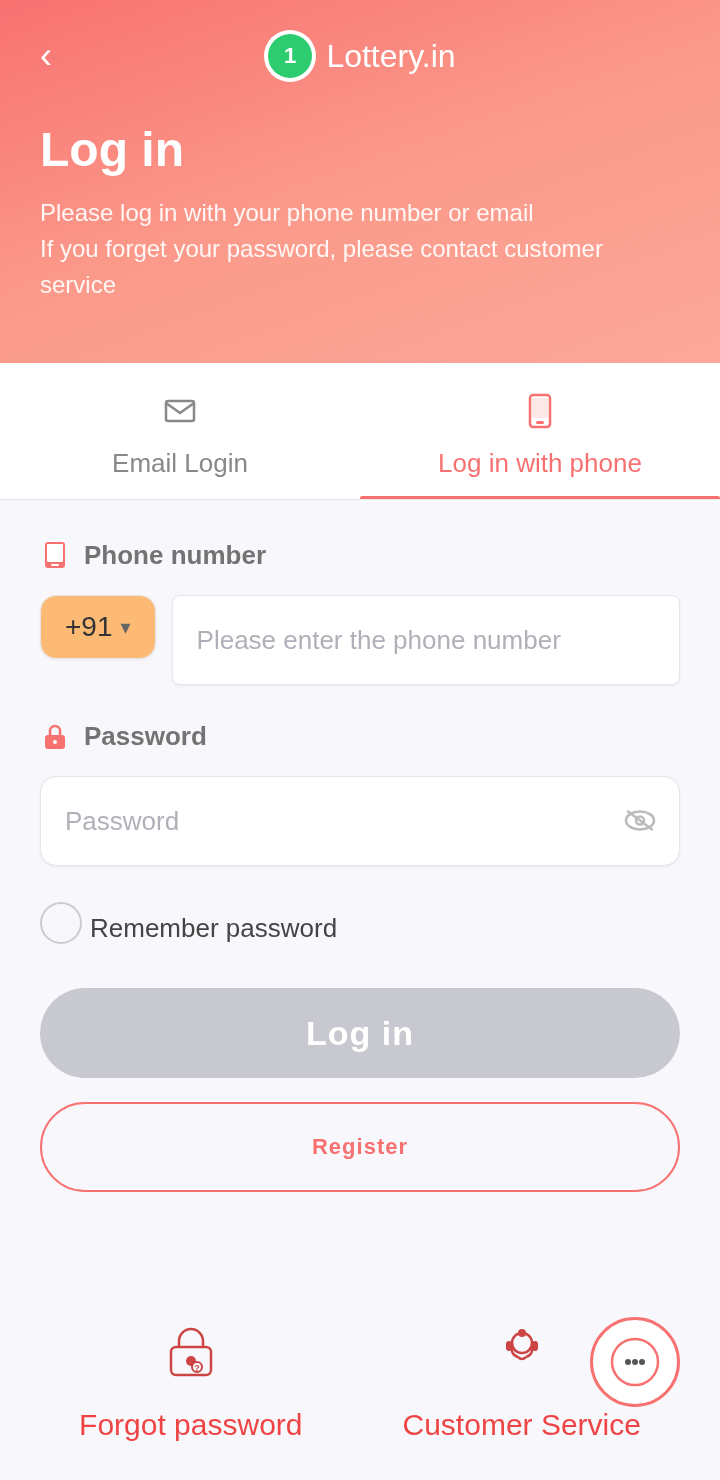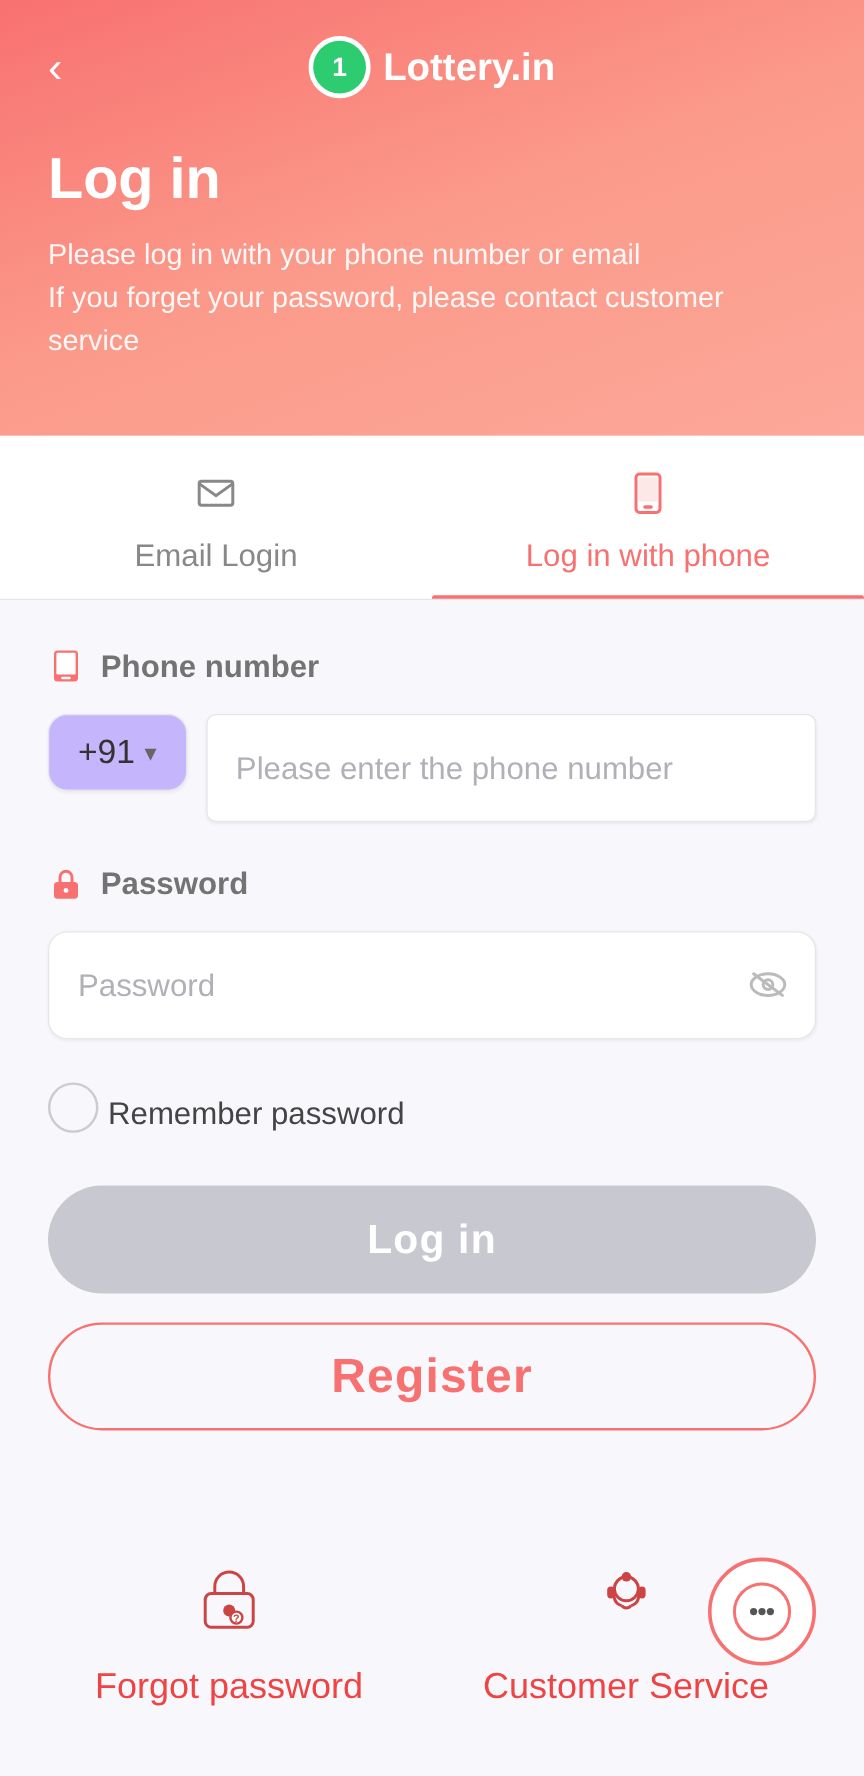--- a/index.html
+++ b/index.html
@@ -38,21 +38,21 @@
       display: flex;
       align-items: center;
       gap: 10px;
     }
     .logo-icon {
       width: 52px;
       height: 52px;
     }
     .logo-text {
       font-size: 32px;
-      font-weight: 700;
+      font-weight: 400;
       color: white;
     }
     .header-title {
       font-size: 48px;
       font-weight: 800;
       color: white;
       margin-bottom: 18px;
     }
     .header-subtitle {
       font-size: 24px;
@@ -123,21 +123,21 @@
     }
 
     .phone-row {
       display: flex;
       gap: 16px;
     }
     .country-select {
       display: flex;
       align-items: center;
       gap: 8px;
-      background: #c4b5fd;
+      background: #fdba74;
       border: 1px solid #e5e5ea;
       border-radius: 16px;
       padding: 0 24px;
       font-size: 28px;
       color: #333;
       cursor: pointer;
       white-space: nowrap;
       height: 64px;
       box-shadow: 0 1px 3px rgba(0,0,0,0.06);
     }
@@ -223,25 +223,25 @@
       cursor: pointer;
       margin-bottom: 24px;
       letter-spacing: 1px;
     }
     .register-btn {
       width: 100%;
       height: 90px;
       border-radius: 50px;
       background: transparent;
       border: 2px solid #f87171;
-      font-size: 40px;
+      font-size: 22px;
       font-weight: 700;
       color: #f87171;
       cursor: pointer;
-      margin-bottom: 50px;
+      margin-bottom: 69px;
       letter-spacing: 1px;
     }
 
     
     .bottom-links {
       display: flex;
       justify-content: center;
       gap: 100px;
       padding: 20px 40px 50px;
       background: #f8f8fc;

